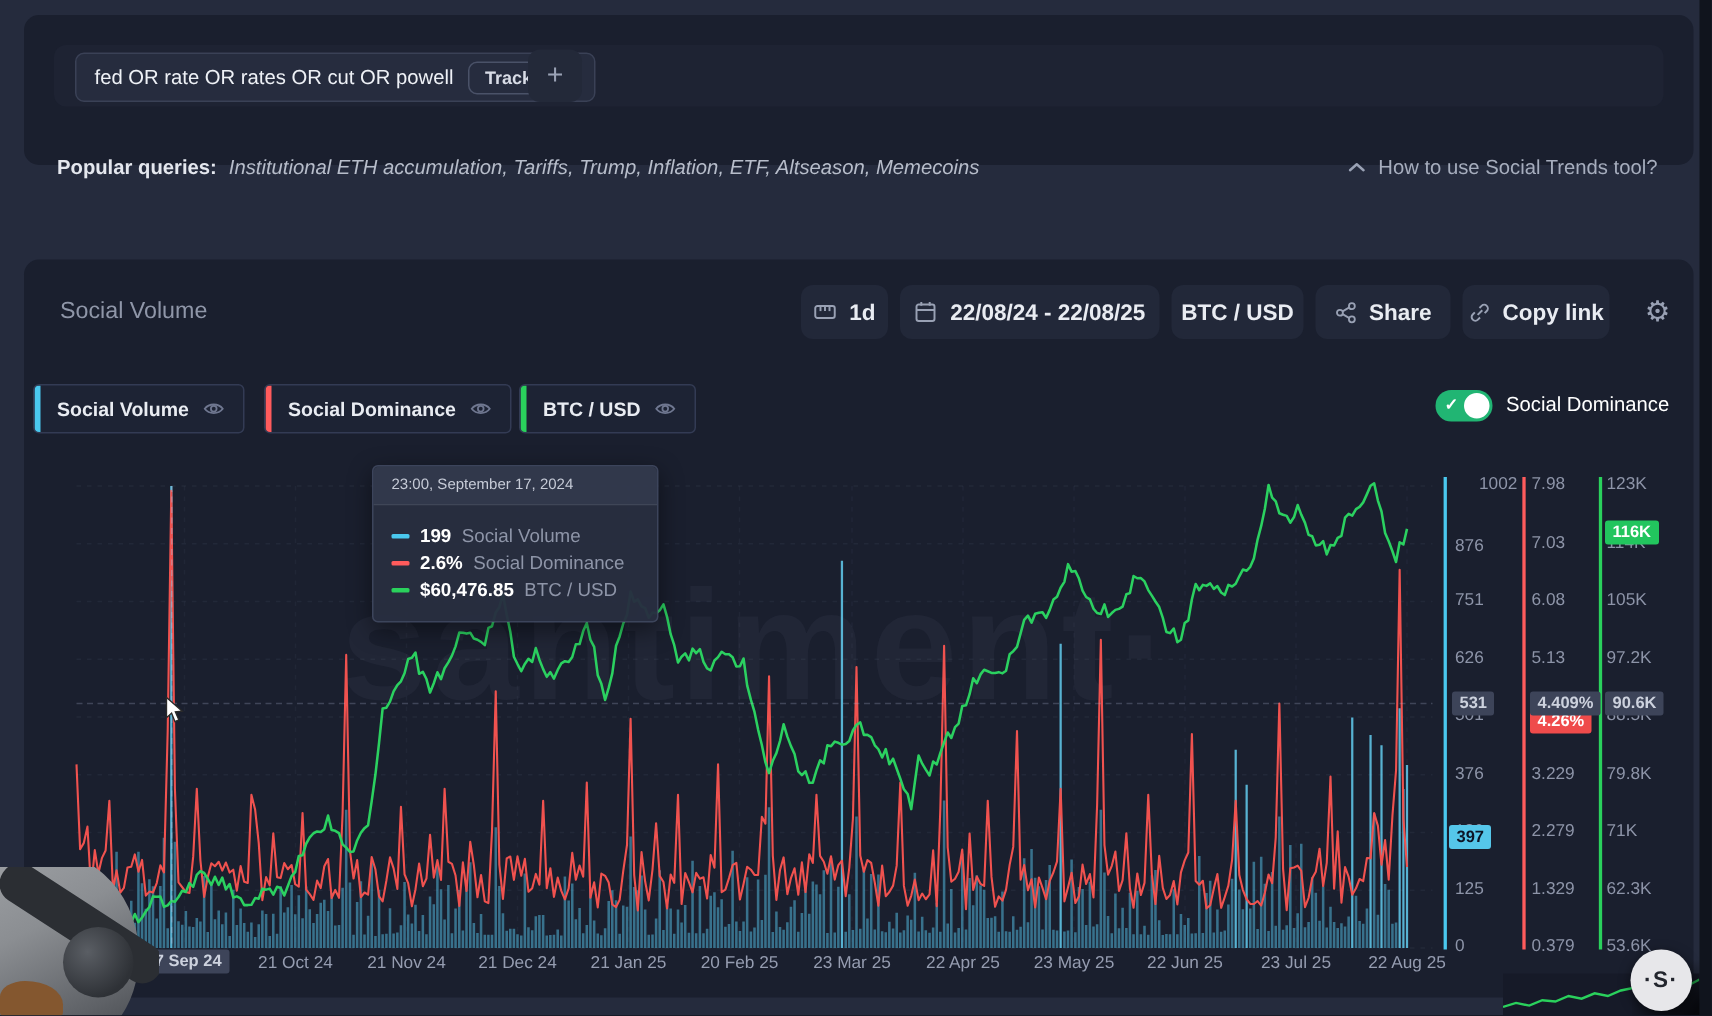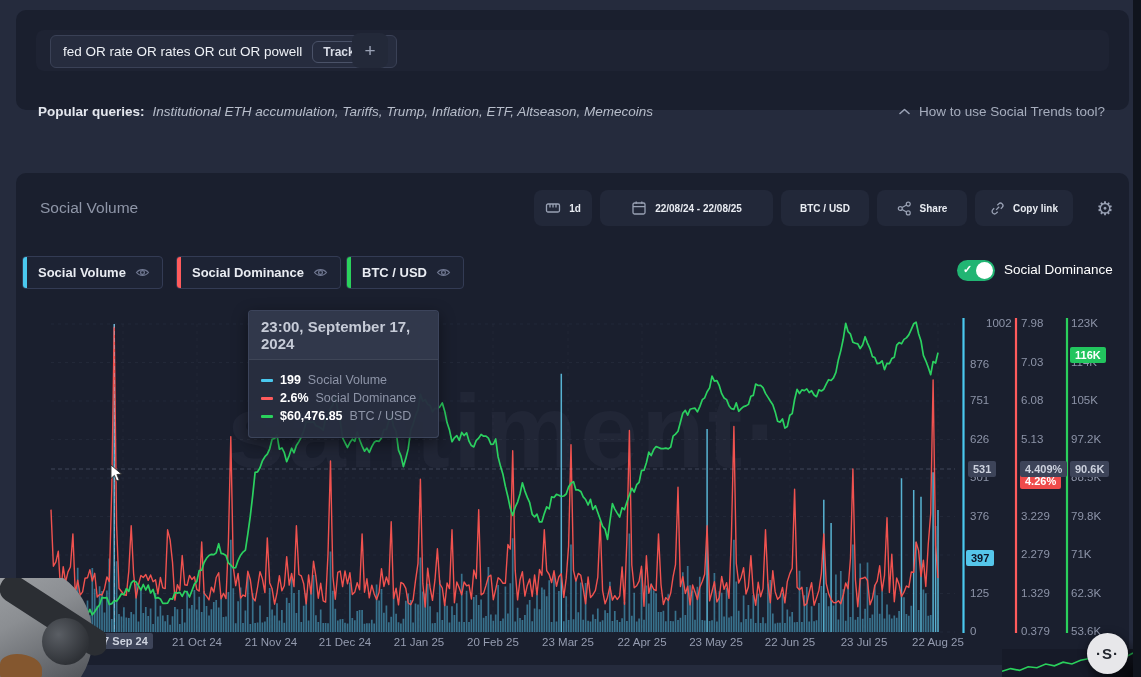--- a/index.html
+++ b/index.html
@@ -19,21 +19,21 @@
   .addbtn{position:absolute;left:316px;top:3px;width:36px;height:35px;background:#232939;border-radius:8px;
           color:#9aa2b5;font-size:19px;display:flex;align-items:center;justify-content:center;}
   .poprow{position:absolute;left:22px;top:94px;right:22px;font-size:13.5px;white-space:nowrap;}
   .pqlabel{color:#e4e7ee;font-weight:700;margin-right:8px;}
   .pqitems{color:#b7bdca;font-style:italic;}
   .helplink{position:absolute;right:24px;top:94px;display:flex;align-items:center;gap:9px;color:#a6adbd;font-size:13.5px;}
 
   
   .ctitle{position:absolute;left:24px;top:26px;font-size:15.5px;color:#8f96a8;}
   .hbtn{position:absolute;top:17px;height:36px;background:#222839;border-radius:8px;display:flex;align-items:center;
-        justify-content:center;gap:8px;color:#e9ecf2;font-size:10px;font-weight:600;box-sizing:border-box;}
+        justify-content:center;gap:8px;color:#e9ecf2;font-size:15px;font-weight:600;box-sizing:border-box;}
   .gearbtn{position:absolute;top:22px;left:1076px;width:26px;height:26px;color:#99a1b4;font-size:19px;
            display:flex;align-items:center;justify-content:center;background:none;}
   .icon{display:inline-flex;align-items:center;}
 
   
   .lchip{position:absolute;top:83px;height:33px;background:#1d2334;border:1px solid #333b54;border-radius:4px;
          display:flex;align-items:center;gap:9px;padding:0 12px 0 15px;color:#e9ecf2;font-size:13px;
          font-weight:600;overflow:hidden;box-sizing:border-box;}
   .cbar{position:absolute;left:0;top:0;bottom:0;width:4px;}
   .c-vol{background:#4ac8ee;} .c-dom{background:#ff5b5c;} .c-btc{background:#2ad15c;}
@@ -53,22 +53,22 @@
          font-weight:600;white-space:nowrap;}
   .bgrey{background:#3d4459;color:#cdd2de;z-index:4;}
   .bcyan{background:#55c6ea;color:#0d1426;z-index:3;}
   .bgreen{background:#22c55e;color:#fff;z-index:3;}
   .bred{background:#ef4b4b;color:#fff;z-index:3;}
 
   
   .tooltip{position:absolute;left:248px;top:310px;width:189px;background:rgba(40,46,64,0.96);
            border:1px solid rgba(95,105,135,0.4);border-radius:4px;z-index:5;
            box-shadow:0 5px 16px rgba(0,0,0,0.45);}
-  .tt-head{padding:7px 12px;font-size:15px;color:#c6cbd7;background:rgba(70,78,100,0.35);
-           border-bottom:1px solid rgba(255,255,255,0.07);border-radius:4px 4px 0 0;font-weight:bold;}
+  .tt-head{padding:7px 12px;font-size:10px;color:#c6cbd7;background:rgba(70,78,100,0.35);
+           border-bottom:1px solid rgba(255,255,255,0.07);border-radius:4px 4px 0 0;}
   .tt-body{padding:9px 12px 10px;}
   .tt-row{display:flex;align-items:center;gap:7px;margin:4px 0;font-size:12.5px;}
   .dash{width:12px;height:3px;border-radius:1px;flex:0 0 auto;}
   .tt-val{color:#fff;font-weight:700;}
   .tt-lab{color:#8e95a8;}
 
   .cursor{position:absolute;left:110px;top:464px;z-index:9;}
 
   
   .person{position:absolute;left:0;top:578px;width:106px;height:99px;overflow:hidden;z-index:7;}

